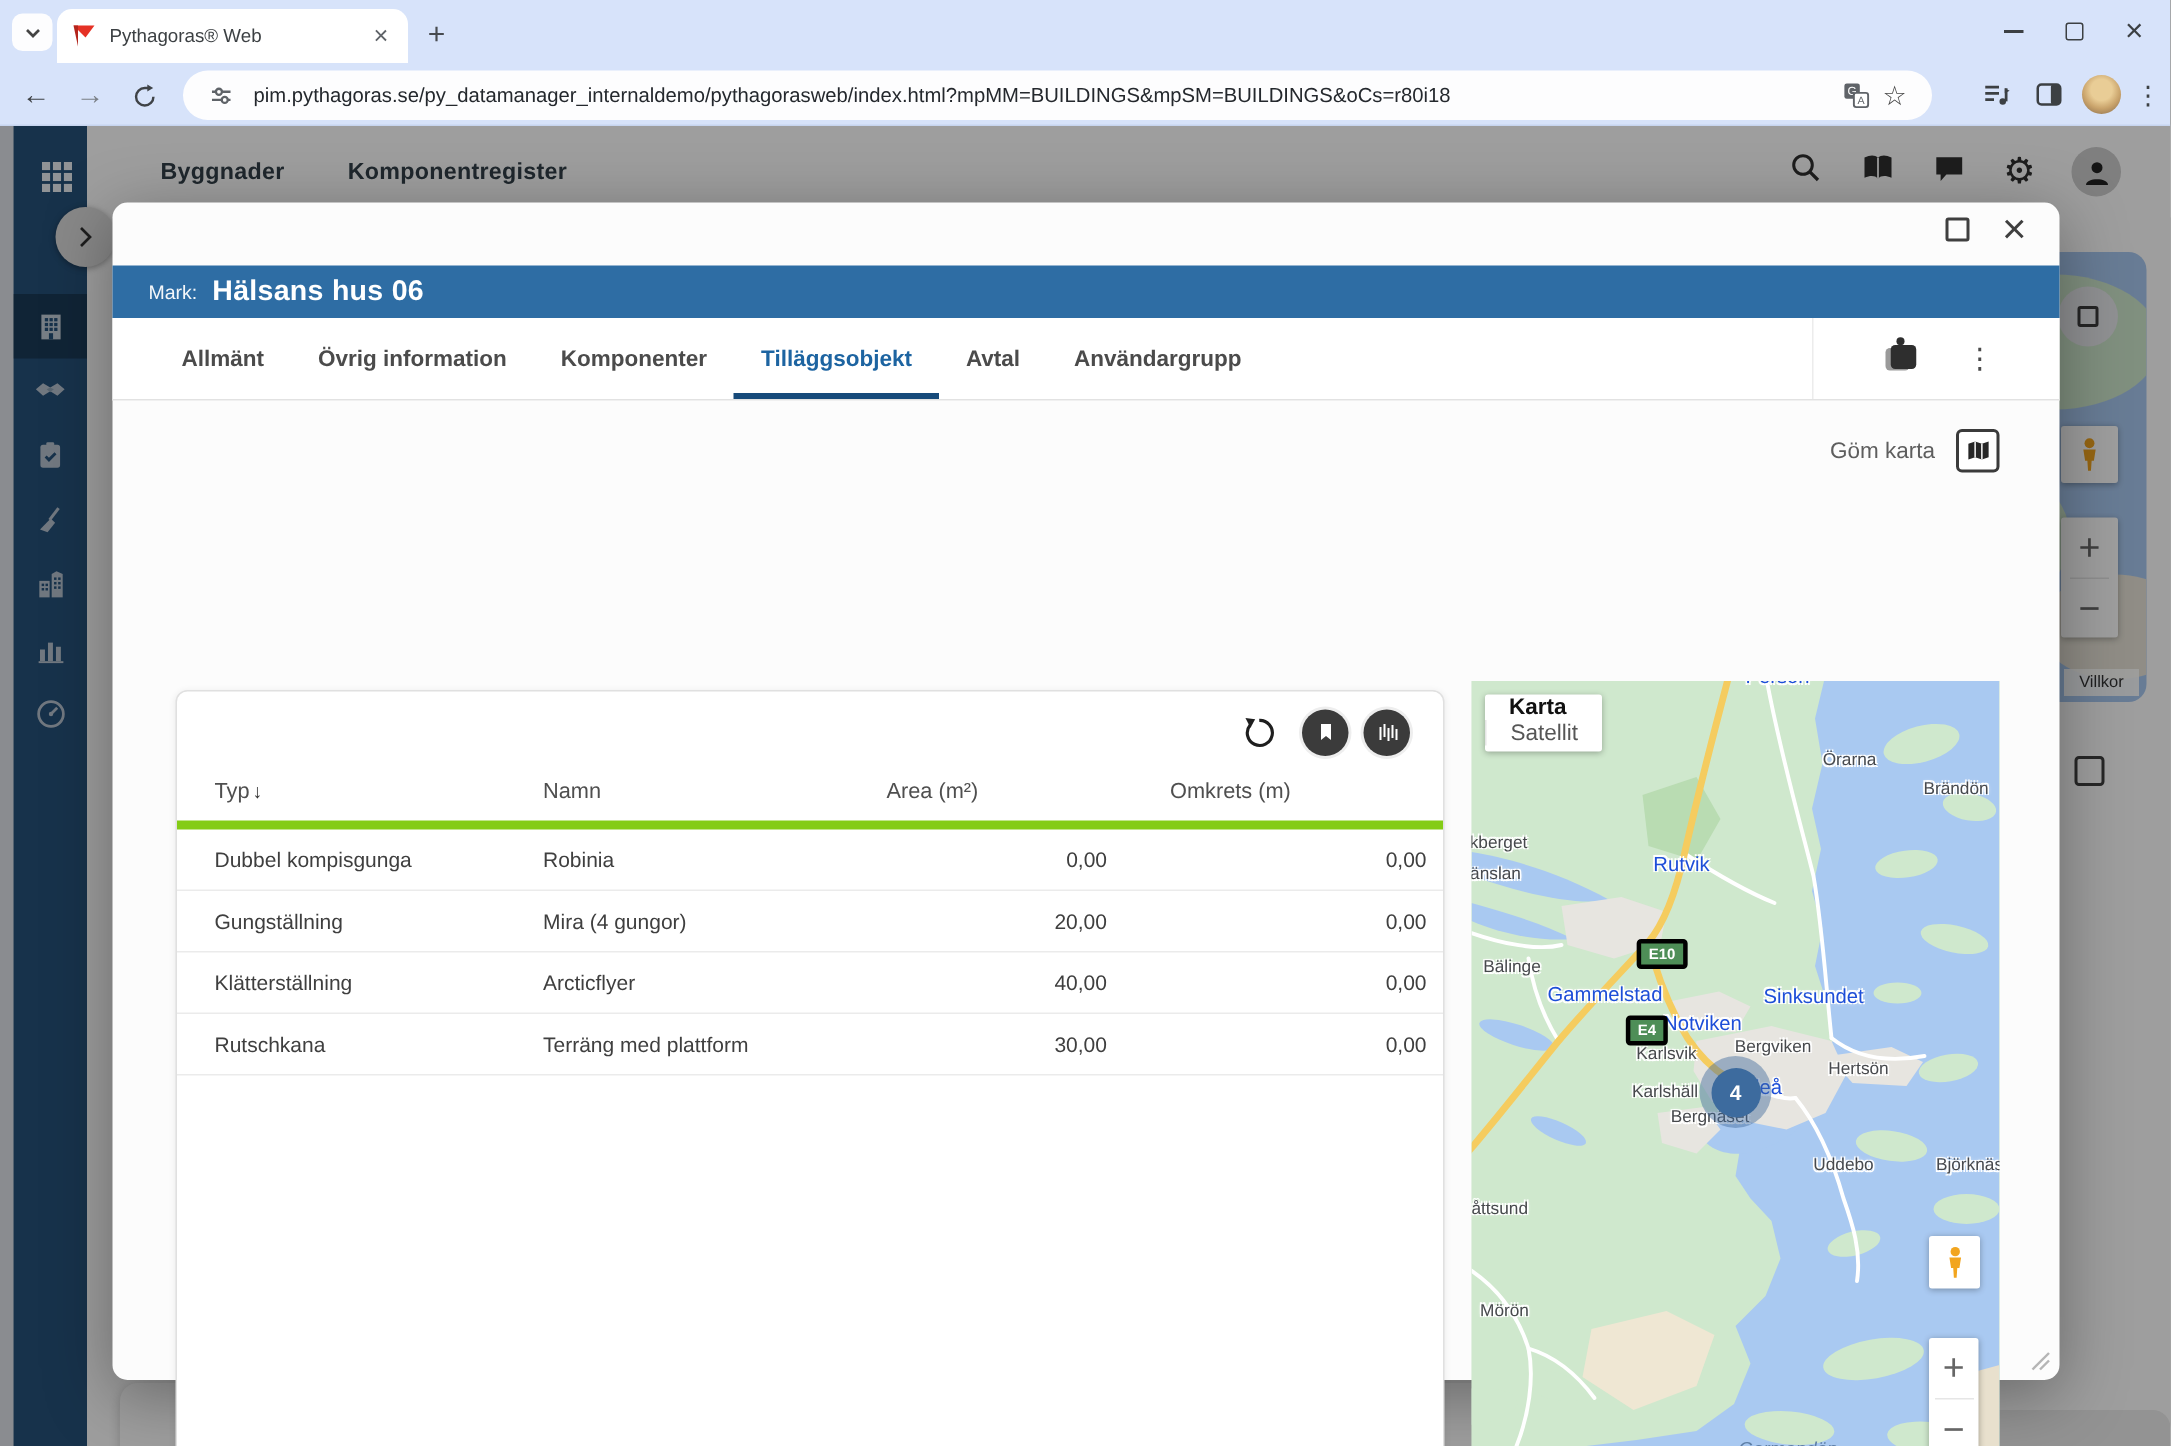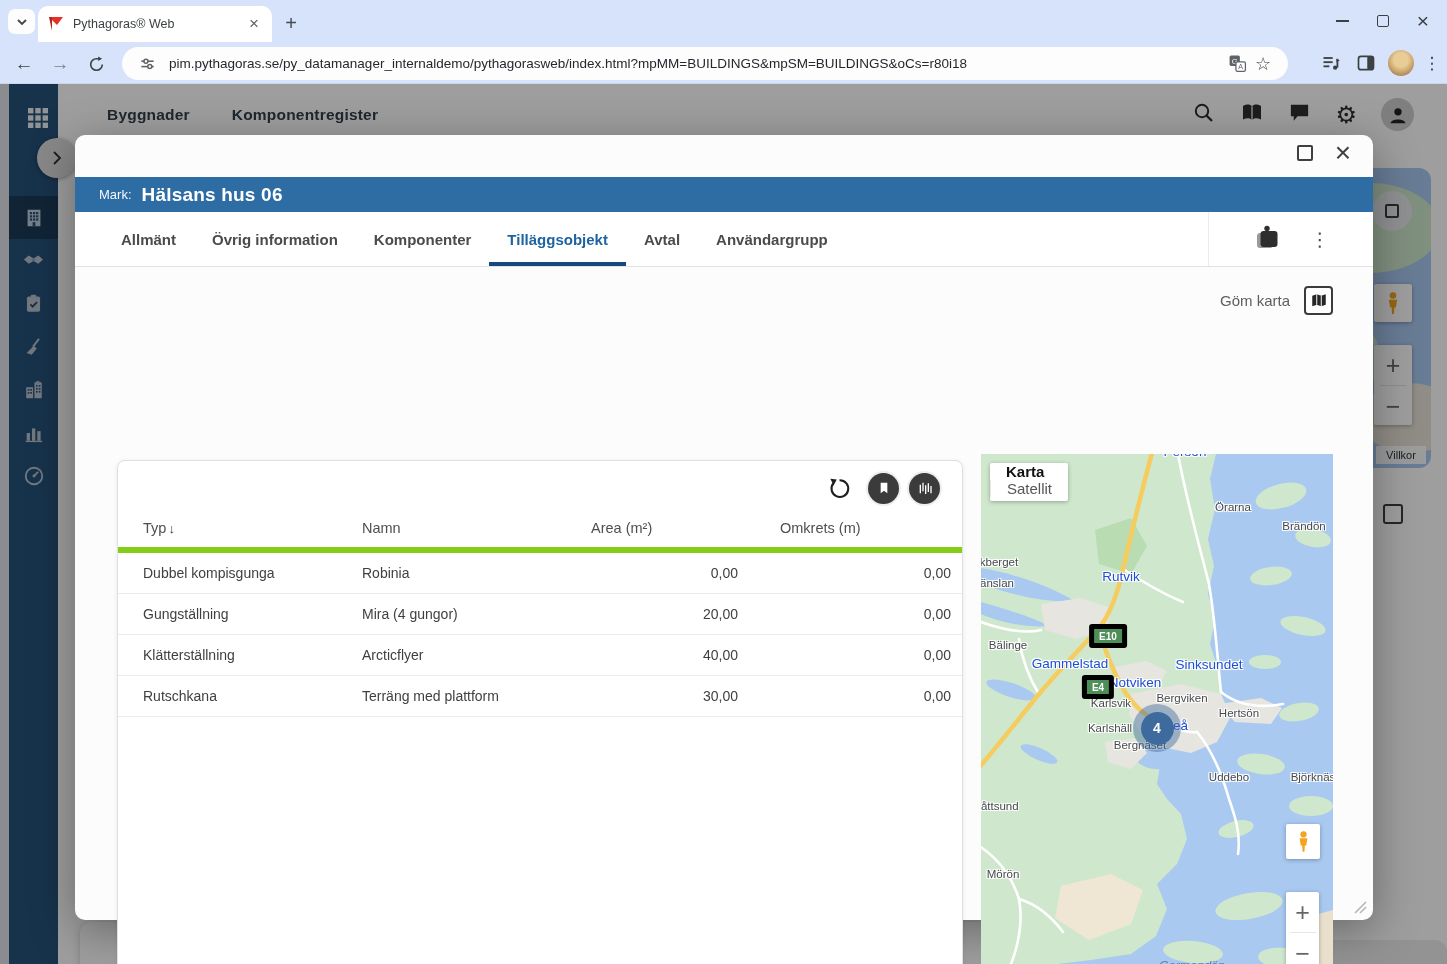--- a/index.html
+++ b/index.html
@@ -95,21 +95,21 @@
   .h4 { padding-left:42px; }
   .sort-arrow { font-size:13px; margin-left:2px; color:#333; }
 
   
   .map-panel { position:absolute; left:906px; top:187px; width:352px; height:538px; overflow:hidden; background:#cfe8cd; }
   .map-svg { position:absolute; left:0; top:0; }
   .maplabel { position:absolute; transform:translate(-50%,-50%); white-space:nowrap; color:#47494d; font-size:11.5px;
       text-shadow:-1px -1px 0 #fff,1px -1px 0 #fff,-1px 1px 0 #fff,1px 1px 0 #fff,0 0 3px #fff; }
   .maplabel.town { font-size:13.5px; color:#1d4ed8; }
   .maplabel.water { font-style:italic; color:#5d7ea6; font-size:12.5px; text-shadow:none; }
-  .road-badge { position:absolute; transform:translate(-50%,-50%); background:#4e8e57; color:#fff; font-size:10px; font-weight:700; padding:1.5px 5px; border-radius:3px; border:5px solid #000000; }
+  .road-badge { position:absolute; transform:translate(-50%,-50%); background:#4e8e57; color:#fff; font-size:10px; font-weight:700; padding:1.5px 5px; border-radius:3px; border:3px solid #000000; }
   .maptype { position:absolute; left:9px; top:9px; display:flex; background:#fff; border-radius:2px; box-shadow:0 1px 4px rgba(0,0,0,.3); height:38px;flex-direction:column; }
   .maptype-btn { padding:0 16px; display:flex; align-items:center; font-size:15px; color:#565656; }
   .maptype-btn.active { font-weight:700; color:#111; }
   .maptype-btn + .maptype-btn { border-left:1px solid #e6e6e6; }
   .cluster { position:absolute; left:176px; top:274px; transform:translate(-50%,-50%); width:48px; height:48px; border-radius:50%; background:rgba(63,105,155,.45); display:flex; align-items:center; justify-content:center; }
   .cluster-core { width:33px; height:33px; border-radius:50%; background:#3d6b9e; color:#fff; font-size:14px; font-weight:700; display:flex; align-items:center; justify-content:center; }
   .pegman-btn { position:absolute; left:305px; top:370px; width:34px; height:35px; background:#fff; border-radius:2px; box-shadow:0 1px 4px rgba(0,0,0,.3); display:flex; align-items:center; justify-content:center; }
   .map-zoomctl { position:absolute; left:305px; top:438px; width:33px; height:80px; background:#fff; border-radius:2px; box-shadow:0 1px 4px rgba(0,0,0,.3); }
   .map-zoomctl .zoom-cell { width:33px; }
   .resize-handle { position:absolute; right:6px; bottom:6px; width:18px; height:18px; }

